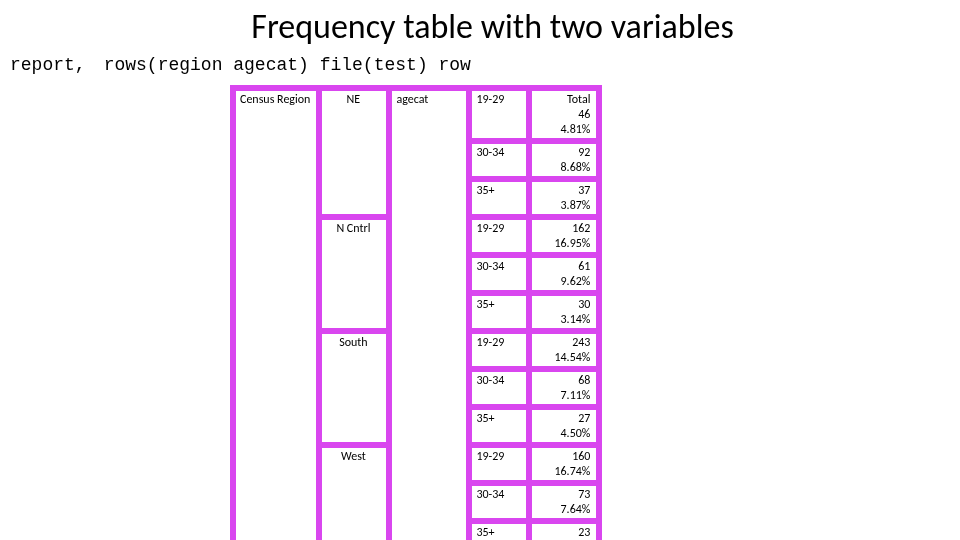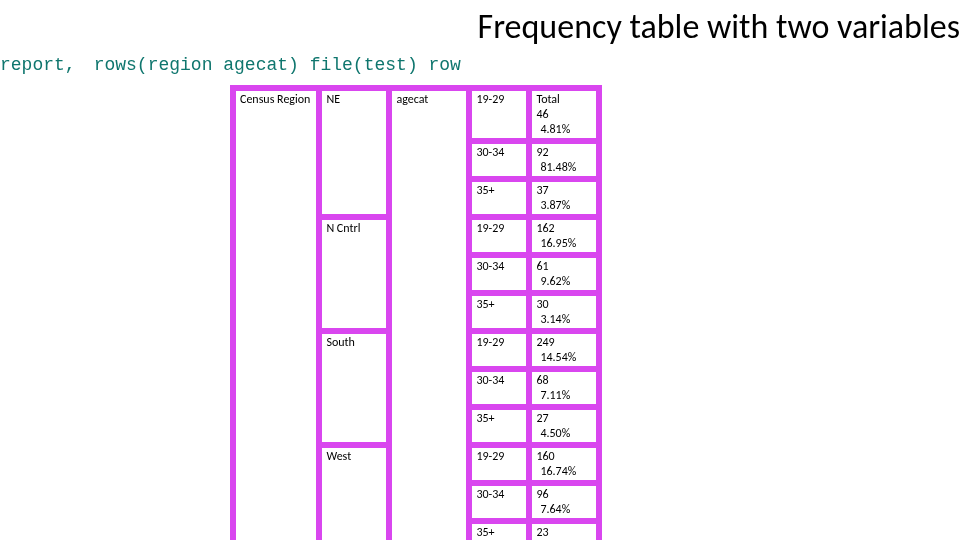--- a/index.html
+++ b/index.html
@@ -6,54 +6,55 @@
   body {
     margin: 0;
     width: 960px;
     height: 540px;
     background: #fff;
     font-family: "Calibri", "Segoe UI", Arial, sans-serif;
     position: relative;
     overflow: hidden;
   }
   .title {
-    text-align: right;
+    text-align: center;
     font-size: 34px;
     font-weight: 400;
     color: #000;
     margin-top: 6px;
     margin-bottom: 8px;
     padding-left: 25px;
   }
   .cmdline {
     font-family: "Courier New", monospace;
     font-size: 18px;
-    color: #0f766e;
+    color: #000000;
+    margin-left: 10px;
     margin-bottom: 10px;
     white-space: pre;
   }
   .cmd-keyword { display: inline; }
   .cmd-args    { display: inline; margin-left: 18px; }
   table.freq {
     border-collapse: collapse;
     margin-left: 230px;
     font-size: 12px;
     line-height: 1.25;
   }
   table.freq td {
     border: 6px solid #d946ef;
     padding: 1px 6px 1px 4px;
     vertical-align: top;
     white-space: nowrap;
   }
   .col-dim1 { min-width: 70px; }
-  .col-dim2 { min-width: 70px; }
+  .col-dim2 { min-width: 70px; text-align: center; }
   .col-dim3 { min-width: 80px; }
   .col-cat  { min-width: 60px; }
-  .col-tot  { min-width: 70px; }
+  .col-tot  { min-width: 70px; text-align: right; }
   .pct { display: block; padding-left: 4px; }
 </style>
 </head>
 <body>
 
 <div class="title">Frequency table with two variables</div>
 
 <div class="cmdline"><span class="cmd-keyword">report,</span><span class="cmd-args">rows(region agecat) file(test) row</span></div>
 
 <table class="freq">
@@ -67,21 +68,21 @@
       <td class="col-tot">
         <span>Total</span><br>
         <span>46</span>
         <span class="pct">4.81%</span>
       </td>
     </tr>
     <tr>
       <td class="col-cat">30-34</td>
       <td class="col-tot">
         <span>92</span>
-        <span class="pct">81.48%</span>
+        <span class="pct">8.68%</span>
       </td>
     </tr>
     <tr>
       <td class="col-cat">35+</td>
       <td class="col-tot">
         <span>37</span>
         <span class="pct">3.87%</span>
       </td>
     </tr>
 
@@ -105,21 +106,21 @@
       <td class="col-tot">
         <span>30</span>
         <span class="pct">3.14%</span>
       </td>
     </tr>
 
     <tr>
       <td class="col-dim2" rowspan="3">South</td>
       <td class="col-cat">19-29</td>
       <td class="col-tot">
-        <span>249</span>
+        <span>243</span>
         <span class="pct">14.54%</span>
       </td>
     </tr>
     <tr>
       <td class="col-cat">30-34</td>
       <td class="col-tot">
         <span>68</span>
         <span class="pct">7.11%</span>
       </td>
     </tr>
@@ -135,21 +136,21 @@
       <td class="col-dim2" rowspan="3">West</td>
       <td class="col-cat">19-29</td>
       <td class="col-tot">
         <span>160</span>
         <span class="pct">16.74%</span>
       </td>
     </tr>
     <tr>
       <td class="col-cat">30-34</td>
       <td class="col-tot">
-        <span>96</span>
+        <span>73</span>
         <span class="pct">7.64%</span>
       </td>
     </tr>
     <tr>
       <td class="col-cat">35+</td>
       <td class="col-tot">
         <span>23</span>
         <span class="pct">2.41%</span>
       </td>
     </tr>

